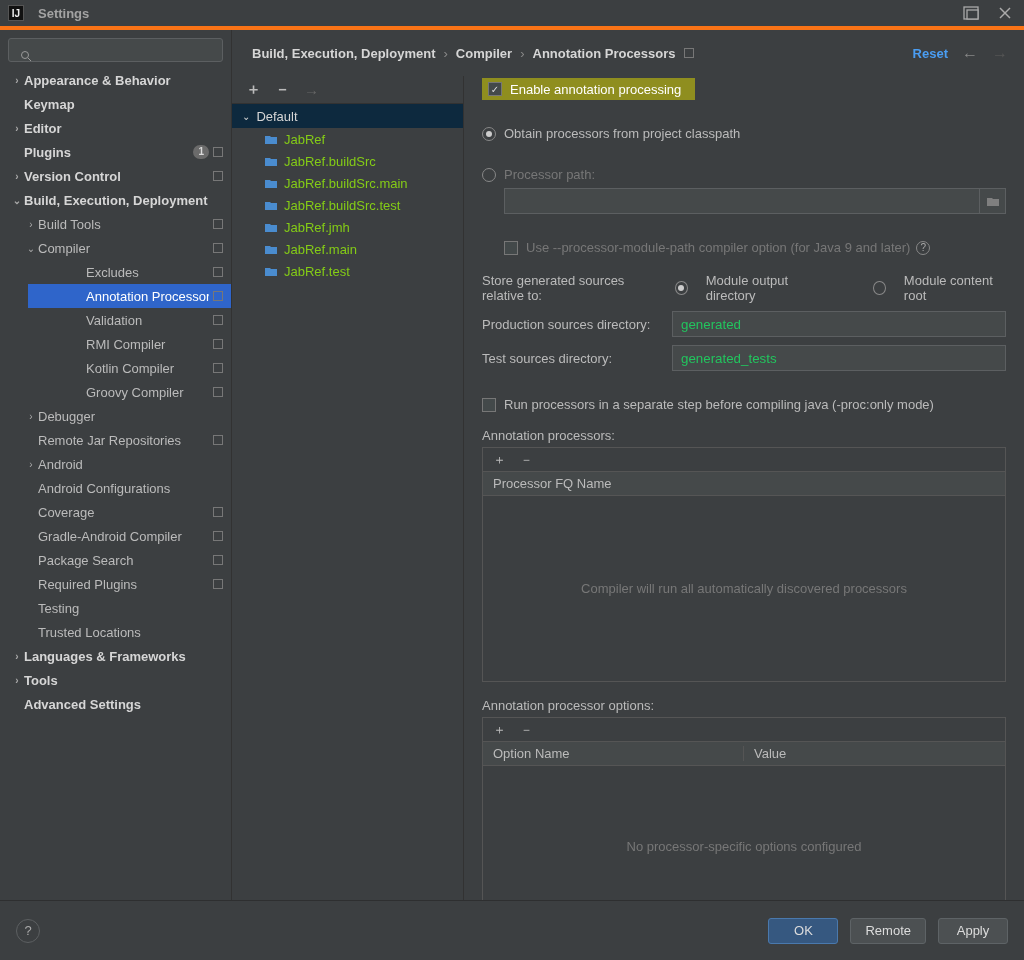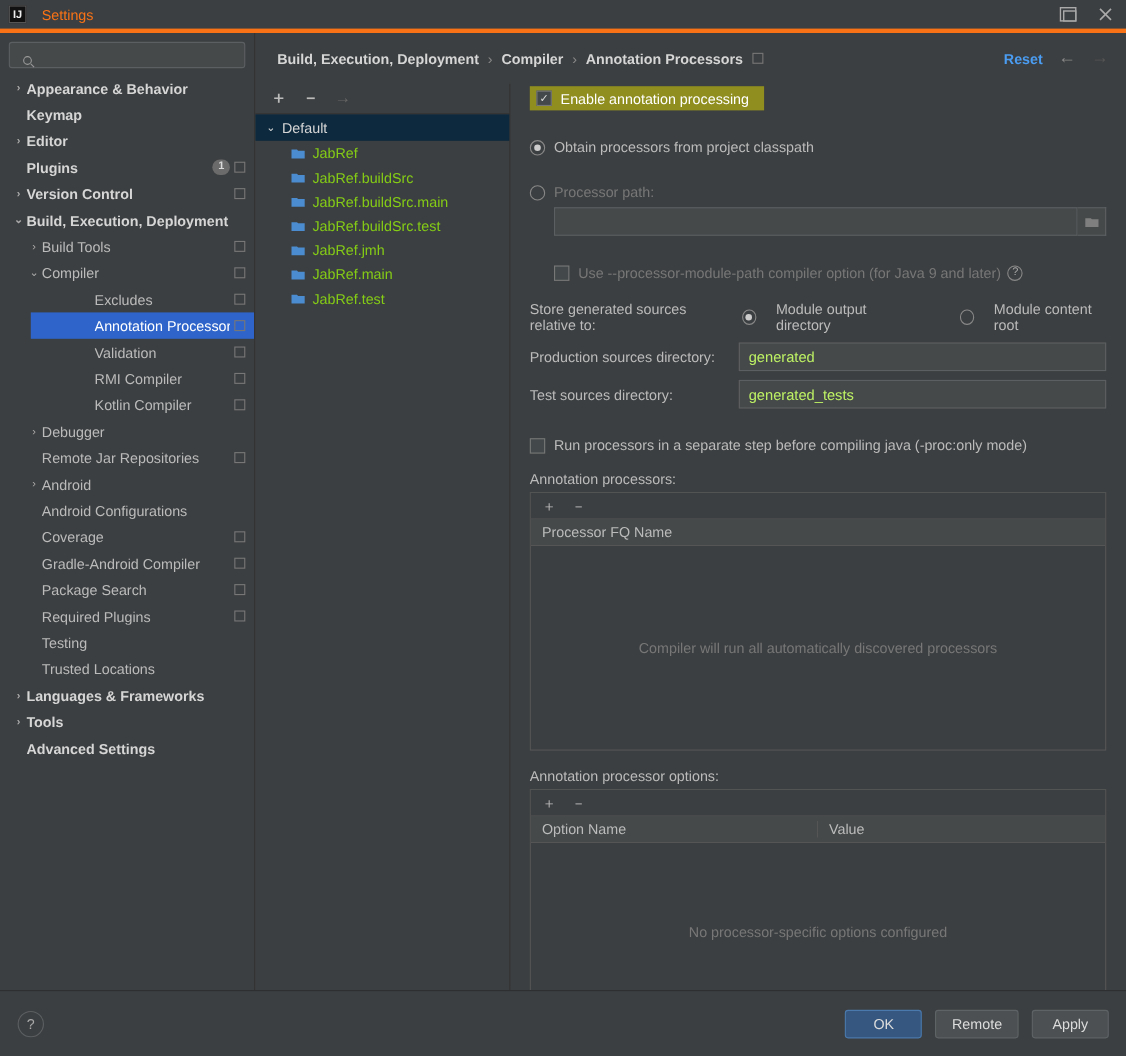--- a/index.html
+++ b/index.html
@@ -22,21 +22,22 @@
   }
   .titlebar .logo {
     width: 16px; height: 16px;
     background: #111;
     display:flex; align-items:center; justify-content:center;
     font-size:10px; font-weight:bold; color:#eee;
     border:1px solid #555;
   }
   .titlebar .title {
     margin-left: 14px;
-    color: #f97316;
+    color: #a3a3a3;
+    font-weight: bold;
   }
   .titlebar .right-icons {
     margin-left: auto;
     display:flex;
     gap:12px;
     align-items:center;
   }
   .titlebar .icon-btn {
     width: 22px; height:22px;
     display:flex; align-items:center; justify-content:center;
@@ -203,21 +204,21 @@
     display:flex; align-items:center;
     margin-top:26px;
     color:#bbbbbb;
   }
   .opt-row.muted { color:#777; }
   .text-input {
     flex:1;
     height:26px;
     background:#45494a;
     border:1px solid #5c5f61;
-    color:#bef264;
+    color:#22c55e;
     padding:0 8px;
   }
   .input-row { display:flex; align-items:center; margin-top:8px; }
   .input-row .ilabel { width:190px; color:#bbbbbb; }
   .path-group {
     display:flex; flex:1;
     margin-left:22px;
   }
   .section-label { color:#bbbbbb; margin-top:16px; }
   .tbl {
@@ -384,20 +385,27 @@
             <span class="cube"></span>
           </span>
         </div>
         <div class="tree-item lvl2">
           <span class="spacer"></span>
           <span class="label">Kotlin Compiler</span>
           <span class="trailing">
             <span class="cube"></span>
           </span>
         </div>
+        <div class="tree-item lvl2">
+          <span class="spacer"></span>
+          <span class="label">Groovy Compiler</span>
+          <span class="trailing">
+            <span class="cube"></span>
+          </span>
+        </div>
         <div class="tree-item lvl1">
           <span class="arrow">›</span>
           <span class="label">Debugger</span>
           <span class="trailing"></span>
         </div>
         <div class="tree-item lvl1">
           <span class="spacer"></span>
           <span class="label">Remote Jar Repositories</span>
           <span class="trailing">
             <span class="cube"></span>

